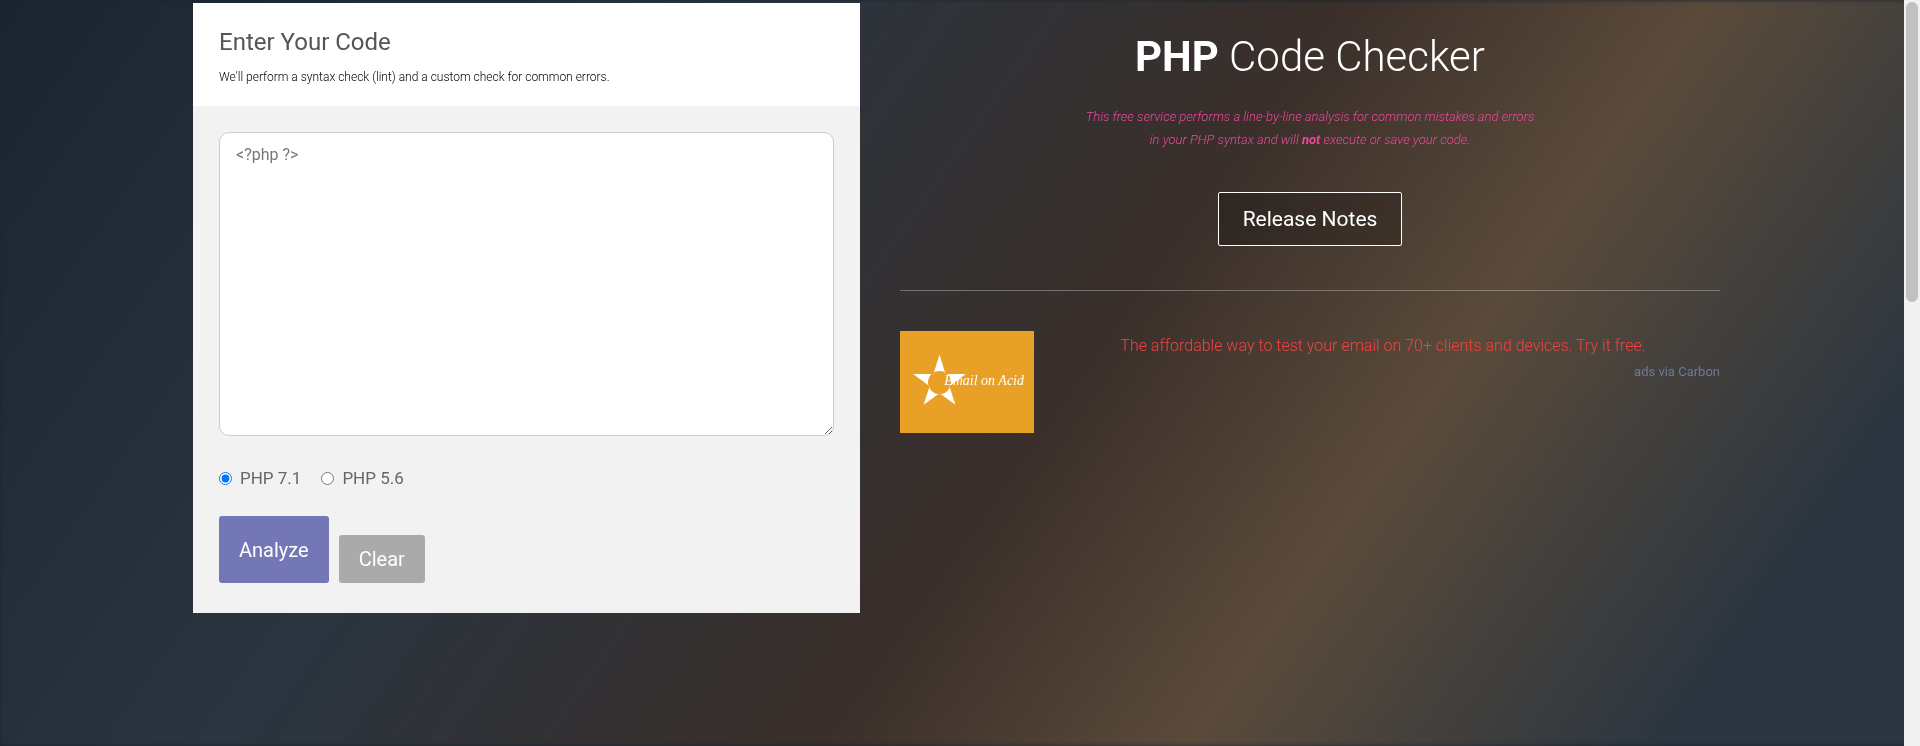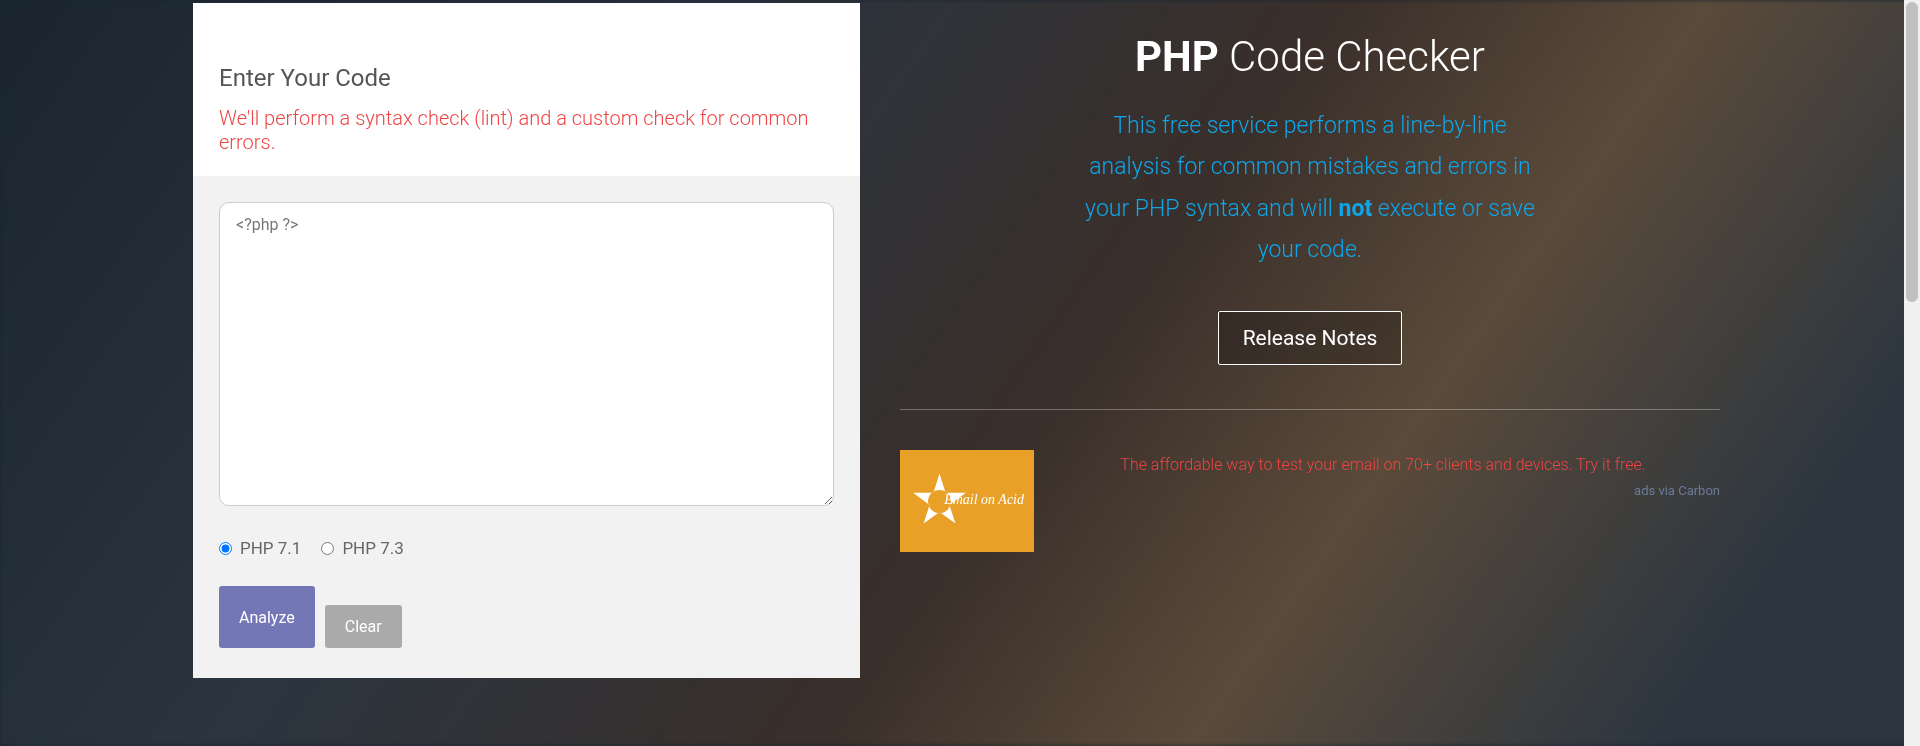--- a/index.html
+++ b/index.html
@@ -32,25 +32,24 @@
       width: 667px;
     }
     .card-header {
       padding: 25px 26px 22px 26px;
     }
     .card-header h2 {
       font-size: 24px;
       font-weight: 400;
       color: #555;
       margin-bottom: 14px;
-      margin-top: 36px;
     }
     .card-header p {
-      font-size: 20px;
-      color: #ef4444;
+      font-size: 12px;
+      color: #000000;
       font-weight: 300;
     }
     .card-body {
       background: #f2f2f2;
       padding: 26px 26px 30px 26px;
     }
     .code-input {
       width: 100%;
       height: 304px;
       border: 1px solid #ccc;
@@ -80,21 +79,21 @@
     .radio-item input { transform: scale(1.0); }
     .btn-row {
       margin-top: 28px;
       display: flex;
       gap: 10px;
     }
     .btn {
       border: none;
       border-radius: 3px;
       padding: 14px 20px;
-      font-size: 16px;
+      font-size: 20px;
       color: #fff;
       cursor: pointer;
       font-family: inherit;
       text-align: right;
     }
     .btn-primary { background: #7377b5; }
     .btn-secondary { background: #aaa; padding: 12px 20px; margin-top: 19px; }
     .right-col {
       flex: 1;
       padding-top: 32px;
@@ -104,26 +103,27 @@
       text-align: center;
     }
     .site-title {
       font-size: 42px;
       font-weight: 300;
       margin-bottom: 24px;
       text-align: center;
     }
     .site-title strong { font-weight: 700; }
     .description {
-      font-size: 23px;
+      font-size: 13px;
       line-height: 1.8;
-      color: #0ea5e9;
+      color: #ec4899;
       font-weight: 300;
       max-width: 460px;
       margin: 0 auto 40px auto;
+      font-style: italic;
     }
     .description .bold { font-weight: 700; }
     .release-btn {
       display: inline-block;
       border: 1px solid #fff;
       background: rgba(0,0,0,0.2);
       color: #fff;
       padding: 14px 24px;
       font-size: 21px;
       cursor: pointer;
@@ -225,21 +225,21 @@
       </div>
       <div class="card-body">
         <textarea class="code-input" placeholder="&lt;?php ?&gt;" style=""></textarea>
         <div class="radio-row">
           <label class="radio-item">
             <input type="radio" name="ver" checked="" style="">
             <span>PHP 7.1</span>
           </label>
           <label class="radio-item">
             <input type="radio" name="ver" style="">
-            <span>PHP 7.3</span>
+            <span>PHP 5.6</span>
           </label>
         </div>
         <div class="btn-row">
           <button class="btn btn-primary">Analyze</button>
           <button class="btn btn-secondary">Clear</button>
         </div>
       </div>
     </div>
   </div>
 

